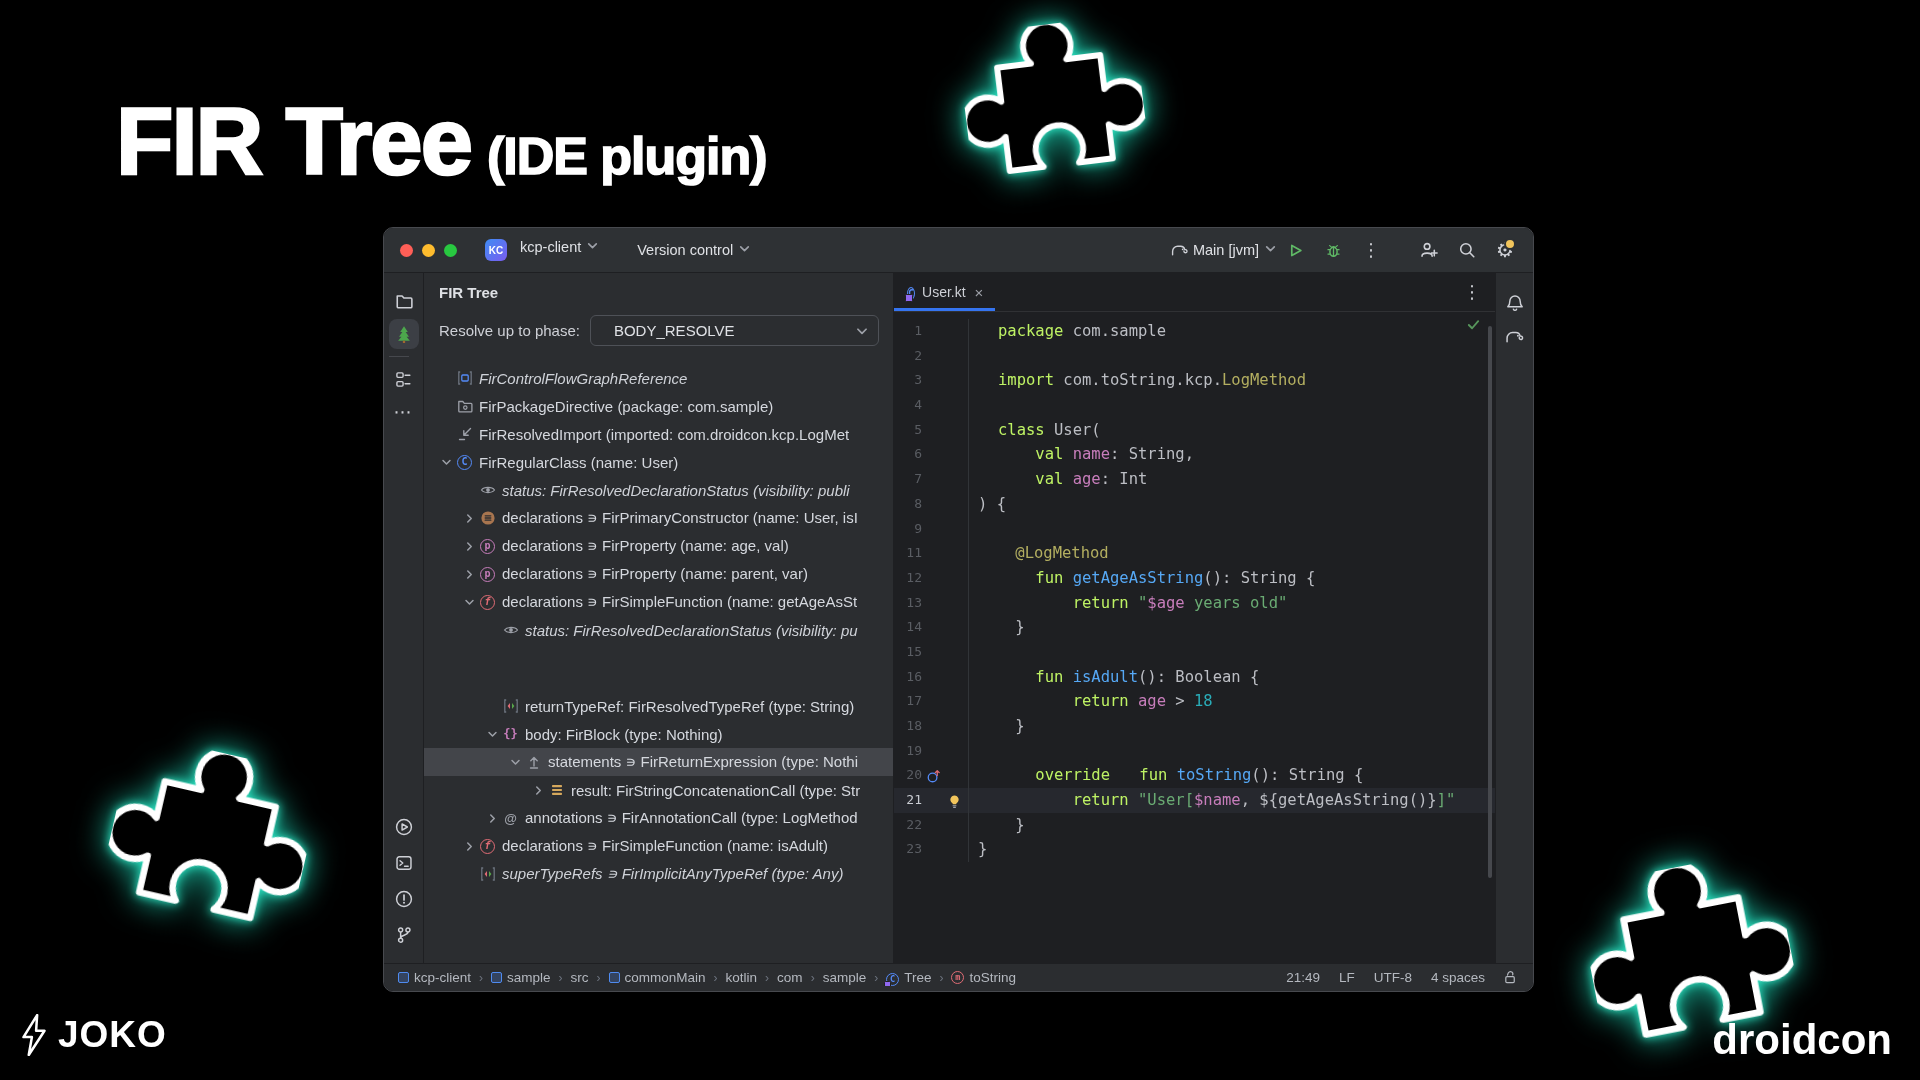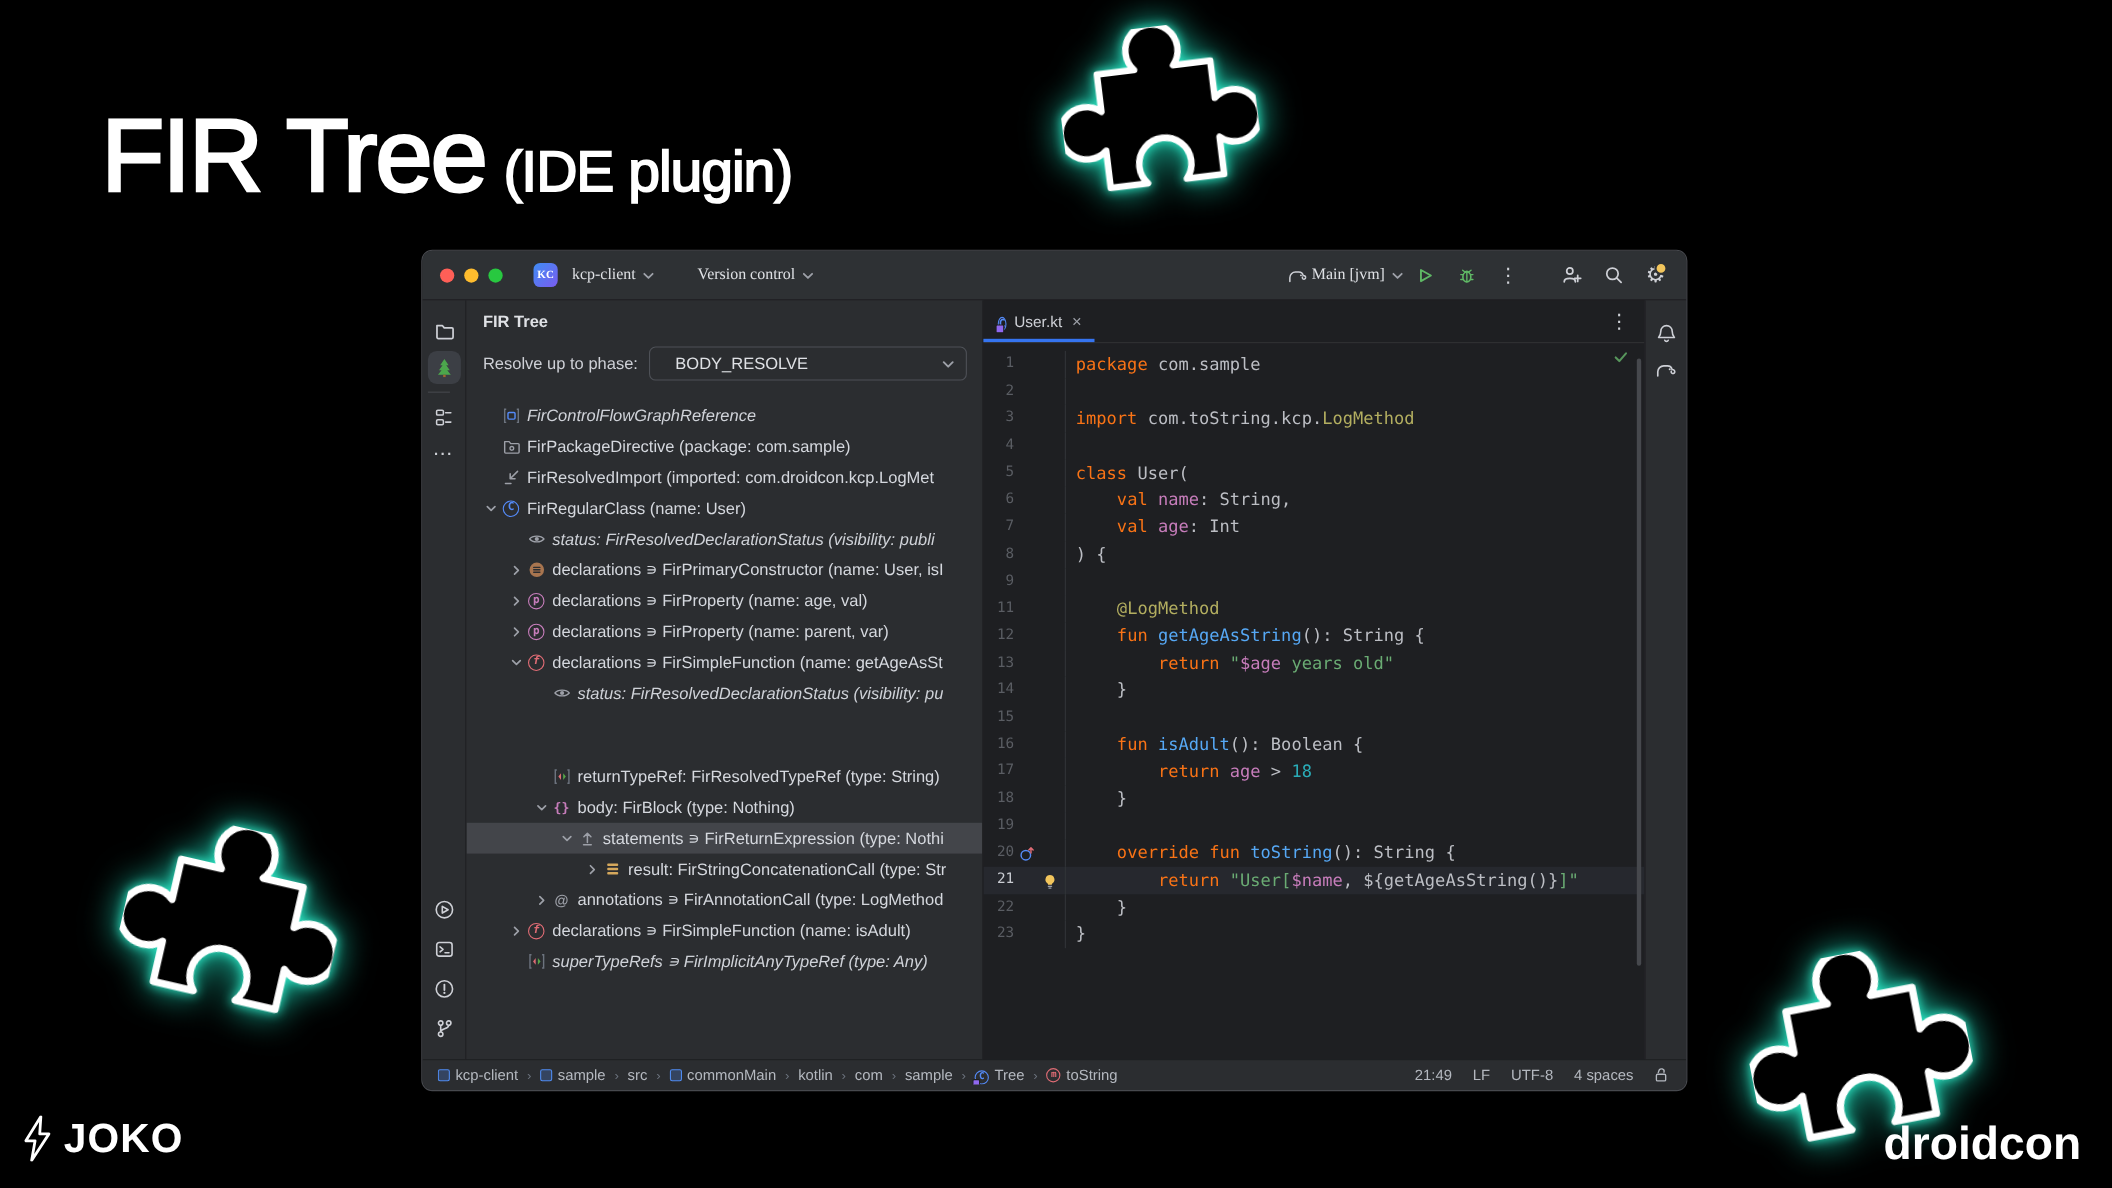--- a/index.html
+++ b/index.html
@@ -1,38 +1,38 @@
 <!DOCTYPE html>
 <html><head>
 <meta charset="utf-8">
 <style>
   html,body{margin:0;padding:0;background:#000;}
   body{width:1920px;height:1080px;position:relative;overflow:hidden;
        font-family:"Liberation Sans",sans-serif;-webkit-font-smoothing:antialiased;}
   
-  .slide-title{position:absolute;left:92px;top:88px;color:#fff;font-weight:400;
+  .slide-title{position:absolute;left:116px;top:88px;color:#fff;font-weight:700;
                font-size:94px;letter-spacing:-2px;-webkit-text-stroke:2.5px #fff;white-space:nowrap;}
   .slide-title .sub{font-size:52px;-webkit-text-stroke:1.6px #fff;margin-left:16px;letter-spacing:-1px;}
   .puzzle{position:absolute;filter:drop-shadow(0 0 5px #2fe6c4) drop-shadow(0 0 16px rgba(31,224,192,.85));}
   .p1{left:966px;top:24px;width:178px;transform:rotate(-7deg);}
   .p2{left:110px;top:752px;width:195px;transform:rotate(13deg);}
   .p3{left:1592px;top:866px;width:200px;transform:rotate(-11deg);}
   .logo-joko{position:absolute;left:20px;top:1014px;display:flex;align-items:center;gap:10px;color:#fff;}
   .logo-joko .txt{font-size:37px;font-weight:900;letter-spacing:1px;}
   .logo-droidcon{position:absolute;right:28px;top:1016px;color:#fff;font-size:42px;font-weight:800;letter-spacing:0px;}
   
   .window{position:absolute;left:383px;top:227px;width:1151px;height:765px;background:#1E1F22;
           border:1px solid #47494E;border-radius:10px;box-sizing:border-box;overflow:hidden;}
   .titlebar{height:44px;background:#2E3134;border-bottom:1px solid #1E1F22;display:flex;align-items:center;
             color:#DFE1E5;font-size:14.5px;}
   .lights{display:flex;gap:9px;margin:0 22px 0 16px;}
   .light{width:13px;height:13px;border-radius:50%;}
   .kc{width:22px;height:22px;border-radius:6px;background:linear-gradient(135deg,#3f8cf3,#7a5cf0);
       color:#fff;font-size:10px;font-weight:700;display:flex;align-items:center;justify-content:center;margin-right:8px;}
-  .tb-item{display:flex;align-items:center;gap:5px;padding:4px 6px;border-radius:6px;cursor:default;font-family:Liberation Serif, serif;}
+  .tb-item{display:flex;gap:5px;padding:4px 6px;border-radius:6px;cursor:default;}
   .tb-right{display:flex;align-items:center;gap:14px;margin-right:16px;}
   .tb-ic{display:flex;align-items:center;justify-content:center;width:24px;height:24px;position:relative;}
   .dots{font-size:18px;color:#CED0D6;line-height:1;}
   .gear{font-size:20px;color:#CED0D6;line-height:1;}
   .gear-dot{position:absolute;right:1px;top:0;width:8px;height:8px;border-radius:50%;background:#F2C55C;border:2px solid #2E3134;}
   .spacer{flex:1;}
   
   .wbody{position:absolute;top:45px;bottom:28px;left:0;right:0;display:flex;}
   .stripe{width:40px;background:#2B2D30;display:flex;flex-direction:column;align-items:center;box-sizing:border-box;}
   .stripe.left{border-right:1px solid #1E1F22;padding-top:10px;}
@@ -68,21 +68,21 @@
   .tab .underline{position:absolute;left:0;bottom:0;height:3px;width:100%;background:#3574F0;}
   .close-x{color:#9DA0A8;font-size:15px;margin-left:2px;}
   .tab-more{margin-left:auto;margin-right:14px;}
   .codearea{flex:1;position:relative;padding-top:7px;overflow:hidden;}
   .code-line{display:flex;height:24.7px;line-height:24.7px;font-family:"DejaVu Sans Mono",monospace;
              font-size:15.5px;white-space:pre;color:#BCBEC4;}
   .code-line.current{background:#26282E;}
   .lnum{width:28px;flex:none;text-align:right;color:#5A5D63;font-size:13px;font-family:"DejaVu Sans Mono",monospace;}
   .gmark{width:46px;flex:none;position:relative;border-right:1px solid #313438;margin-right:9px;}
   .code-line.current .lnum{color:#C9CCD2;}
-  .tk.kw{color:#f97316;} .tk.d{color:#BCBEC4;} .tk.prop{color:#C77DBB;}
+  .tk.kw{color:#bef264;margin-left:20px;} .tk.d{color:#BCBEC4;} .tk.prop{color:#C77DBB;}
   .tk.propu{color:#C77DBB;text-decoration:underline;} .tk.fn{color:#56A8F5;}
   .tk.str{color:#6AAB73;} .tk.num{color:#2AACB8;} .tk.ann{color:#B3AE60;}
   .insp-check{position:absolute;top:5px;right:14px;}
   .scrollthumb{position:absolute;right:3px;top:14px;width:4px;height:552px;background:#46484D;border-radius:2px;}
   .gicon{position:absolute;top:4px;}
   
   .statusbar{position:absolute;left:0;right:0;bottom:0;height:28px;background:#2B2D30;border-top:1px solid #1E1F22;
              display:flex;align-items:center;padding:0 14px;box-sizing:border-box;color:#B4B8BF;font-size:13.5px;
              border-radius:0 0 9px 9px;}
   #crumbs{display:flex;align-items:center;overflow:hidden;white-space:nowrap;flex:1;}

